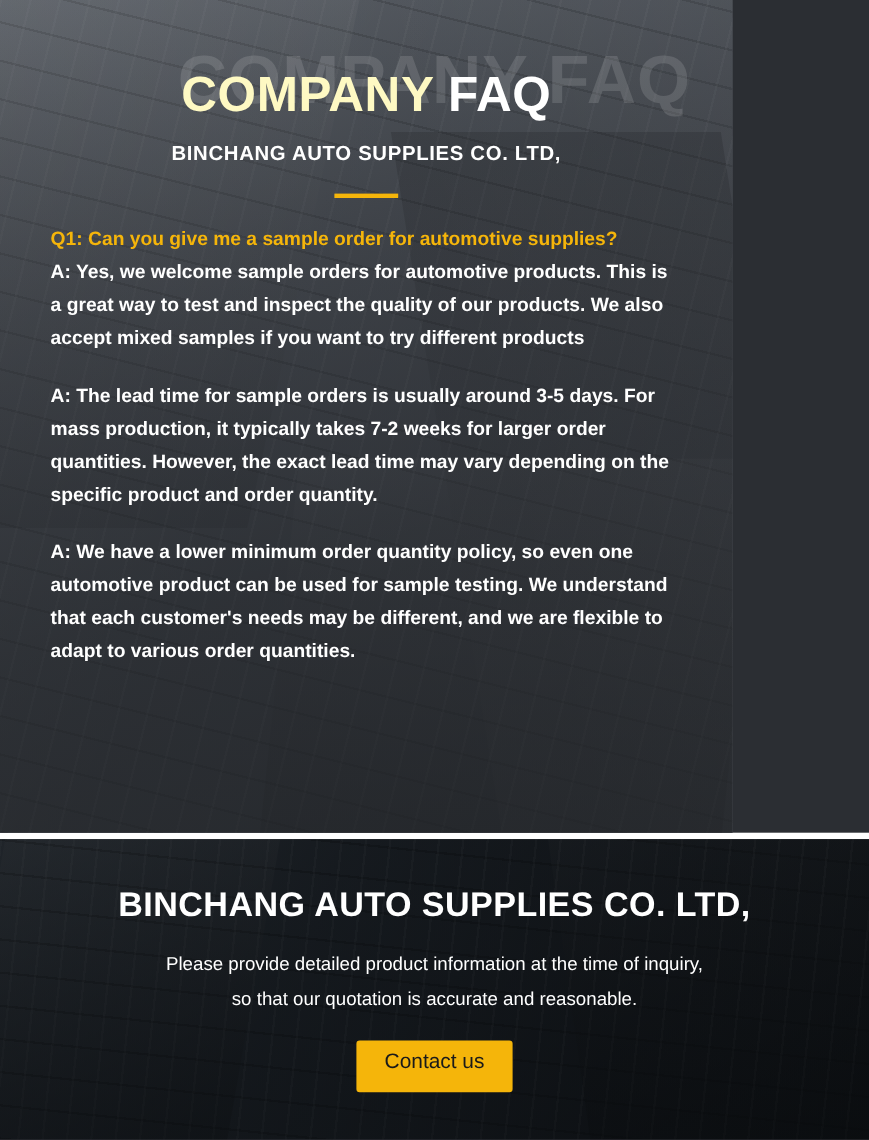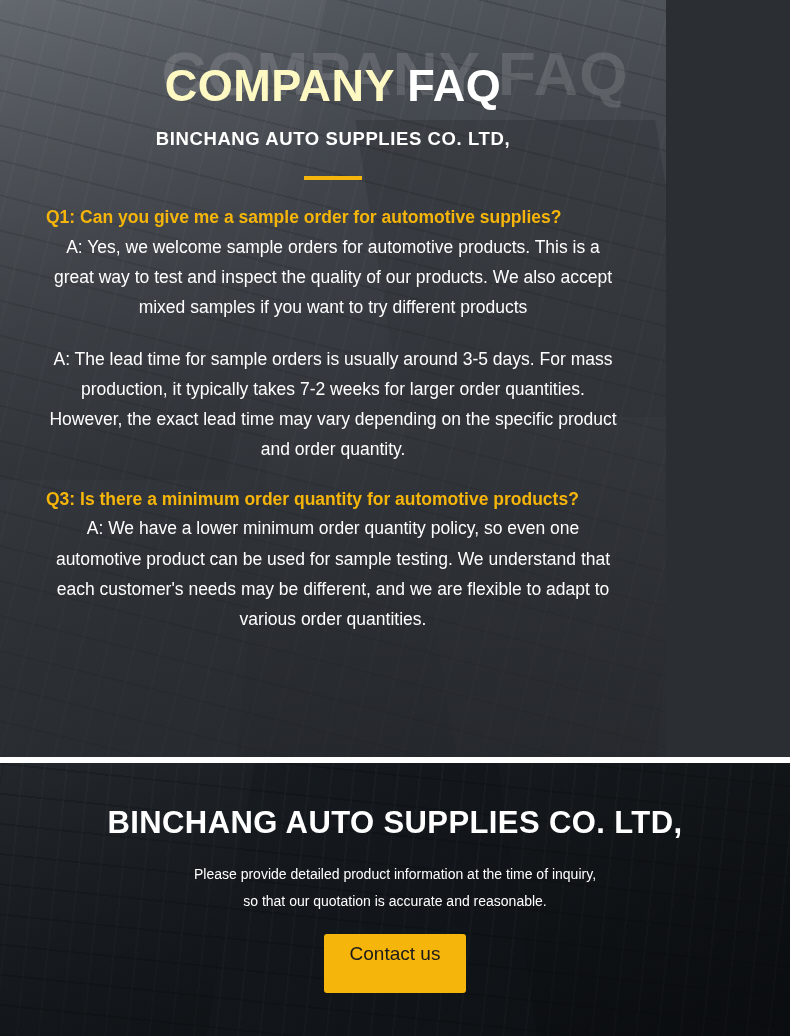--- a/index.html
+++ b/index.html
@@ -131,22 +131,21 @@
     font-size: 17.5px;
     font-weight: bold;
     color: #f5b50a;
     line-height: 1.5;
     margin-bottom: 1px;
   }
   .faq-a {
     font-size: 17.5px;
     color: #ffffff;
     line-height: 1.72;
-    font-weight: 400;
-    text-align: center;
+    font-weight: 700;
   }
 
   
   .section-gap {
     width: 790px;
     height: 6px;
     background: #ffffff;
   }
 
   
@@ -199,31 +198,31 @@
     padding-top: 42px;
   }
   .contact-title {
     font-size: 31px;
     font-weight: bold;
     color: #ffffff;
     letter-spacing: 0.4px;
   }
   .contact-lines {
     margin-top: 20px;
-    font-size: 14px;
+    font-size: 17px;
     color: #ffffff;
     line-height: 1.9;
   }
   .contact-btn {
     display: inline-block;
     margin-top: 20px;
     background: #f5b50a;
     color: #1a1a1a;
     font-size: 19px;
-    padding: 9px 26px 28px;
+    padding: 9px 26px 16px;
     border: none;
     border-radius: 3px;
     cursor: pointer;
     font-family: "Liberation Sans", sans-serif;
   }
 </style>
 </head>
 <body>
 
 <div class="page">
@@ -248,21 +247,20 @@
 
     <div class="faq-list">
       <div class="faq-item">
         <div class="faq-q">Q1: Can you give me a sample order for automotive supplies?</div>
         <div class="faq-a">A: Yes, we welcome sample orders for automotive products. This is a great way to test and inspect the quality of our products. We also accept mixed samples if you want to try different products</div>
       </div>
       <div class="faq-item">
         <div class="faq-a">A: The lead time for sample orders is usually around 3-5 days. For mass production, it typically takes 7-2 weeks for larger order quantities. However, the exact lead time may vary depending on the specific product and order quantity.</div>
       </div>
       <div class="faq-item">
-        <div class="faq-q">Q3: Is there a minimum order quantity for automotive products?</div>
         <div class="faq-a">A: We have a lower minimum order quantity policy, so even one automotive product can be used for sample testing. We understand that each customer's needs may be different, and we are flexible to adapt to various order quantities.</div>
       </div>
     </div>
   </section>
 
   <div class="section-gap"></div>
 
   <section class="contact-section">
     <div class="contact-bg">
       <div class="contact-bg-shape1"></div>

